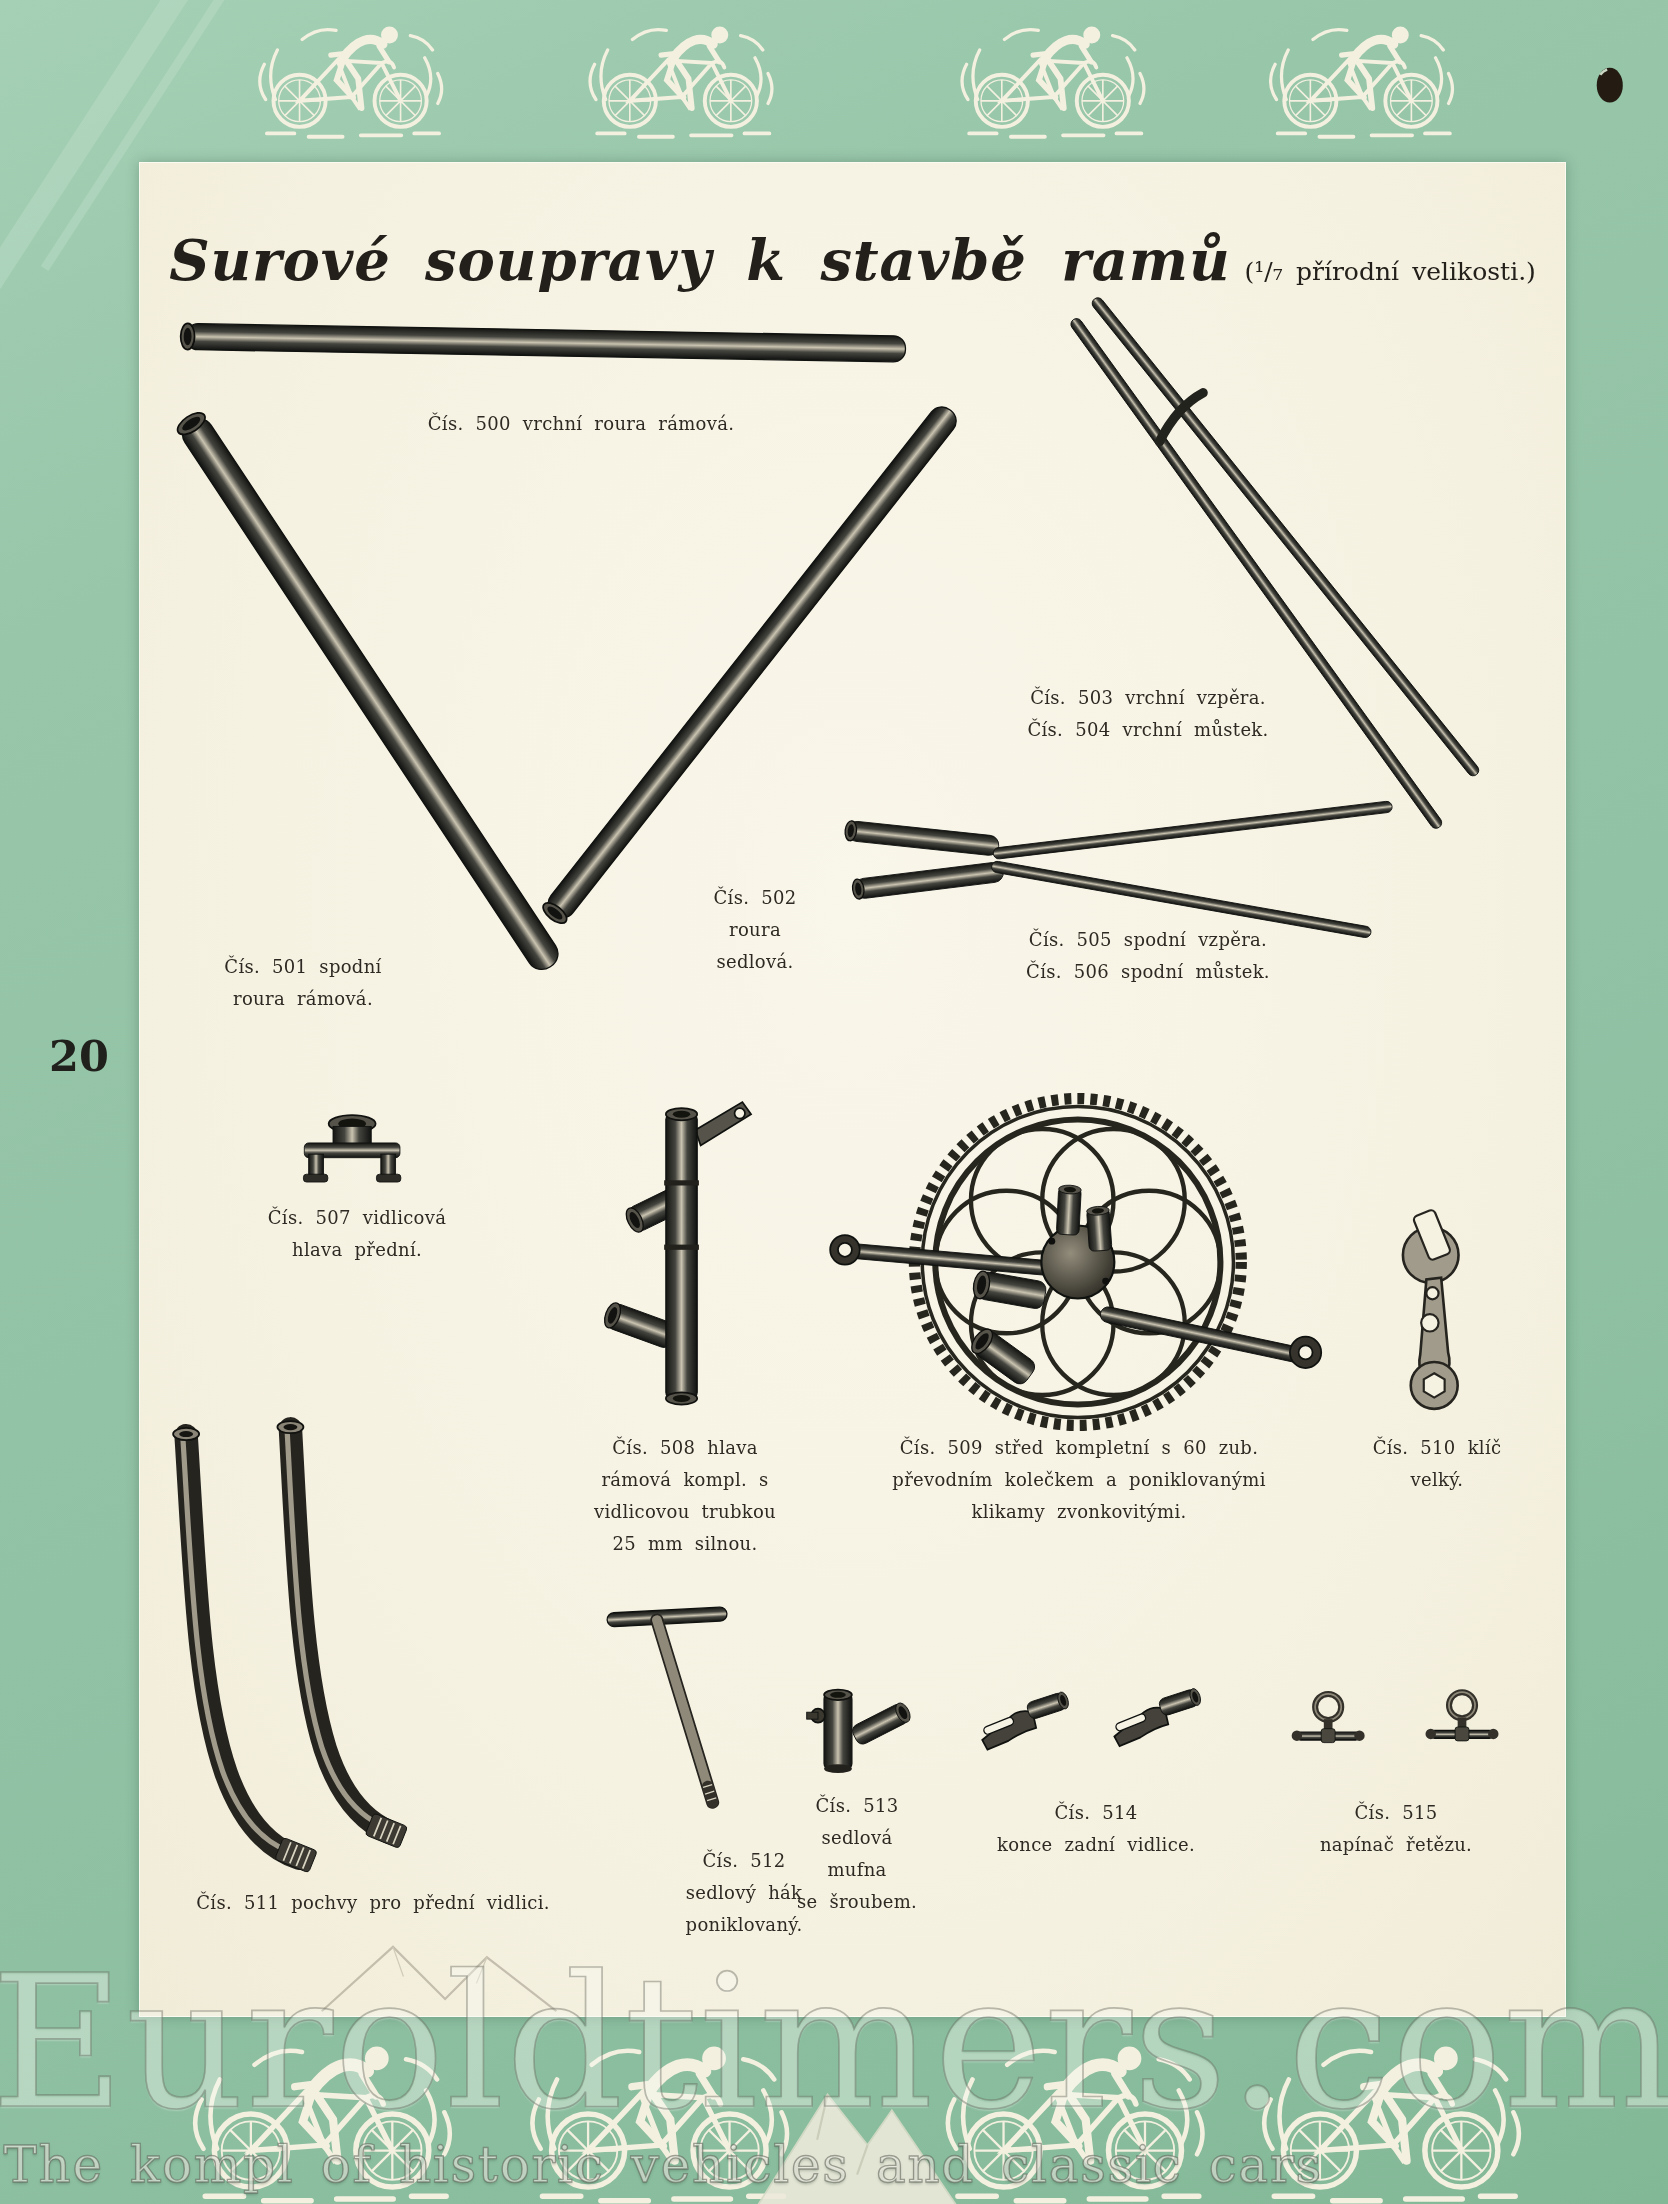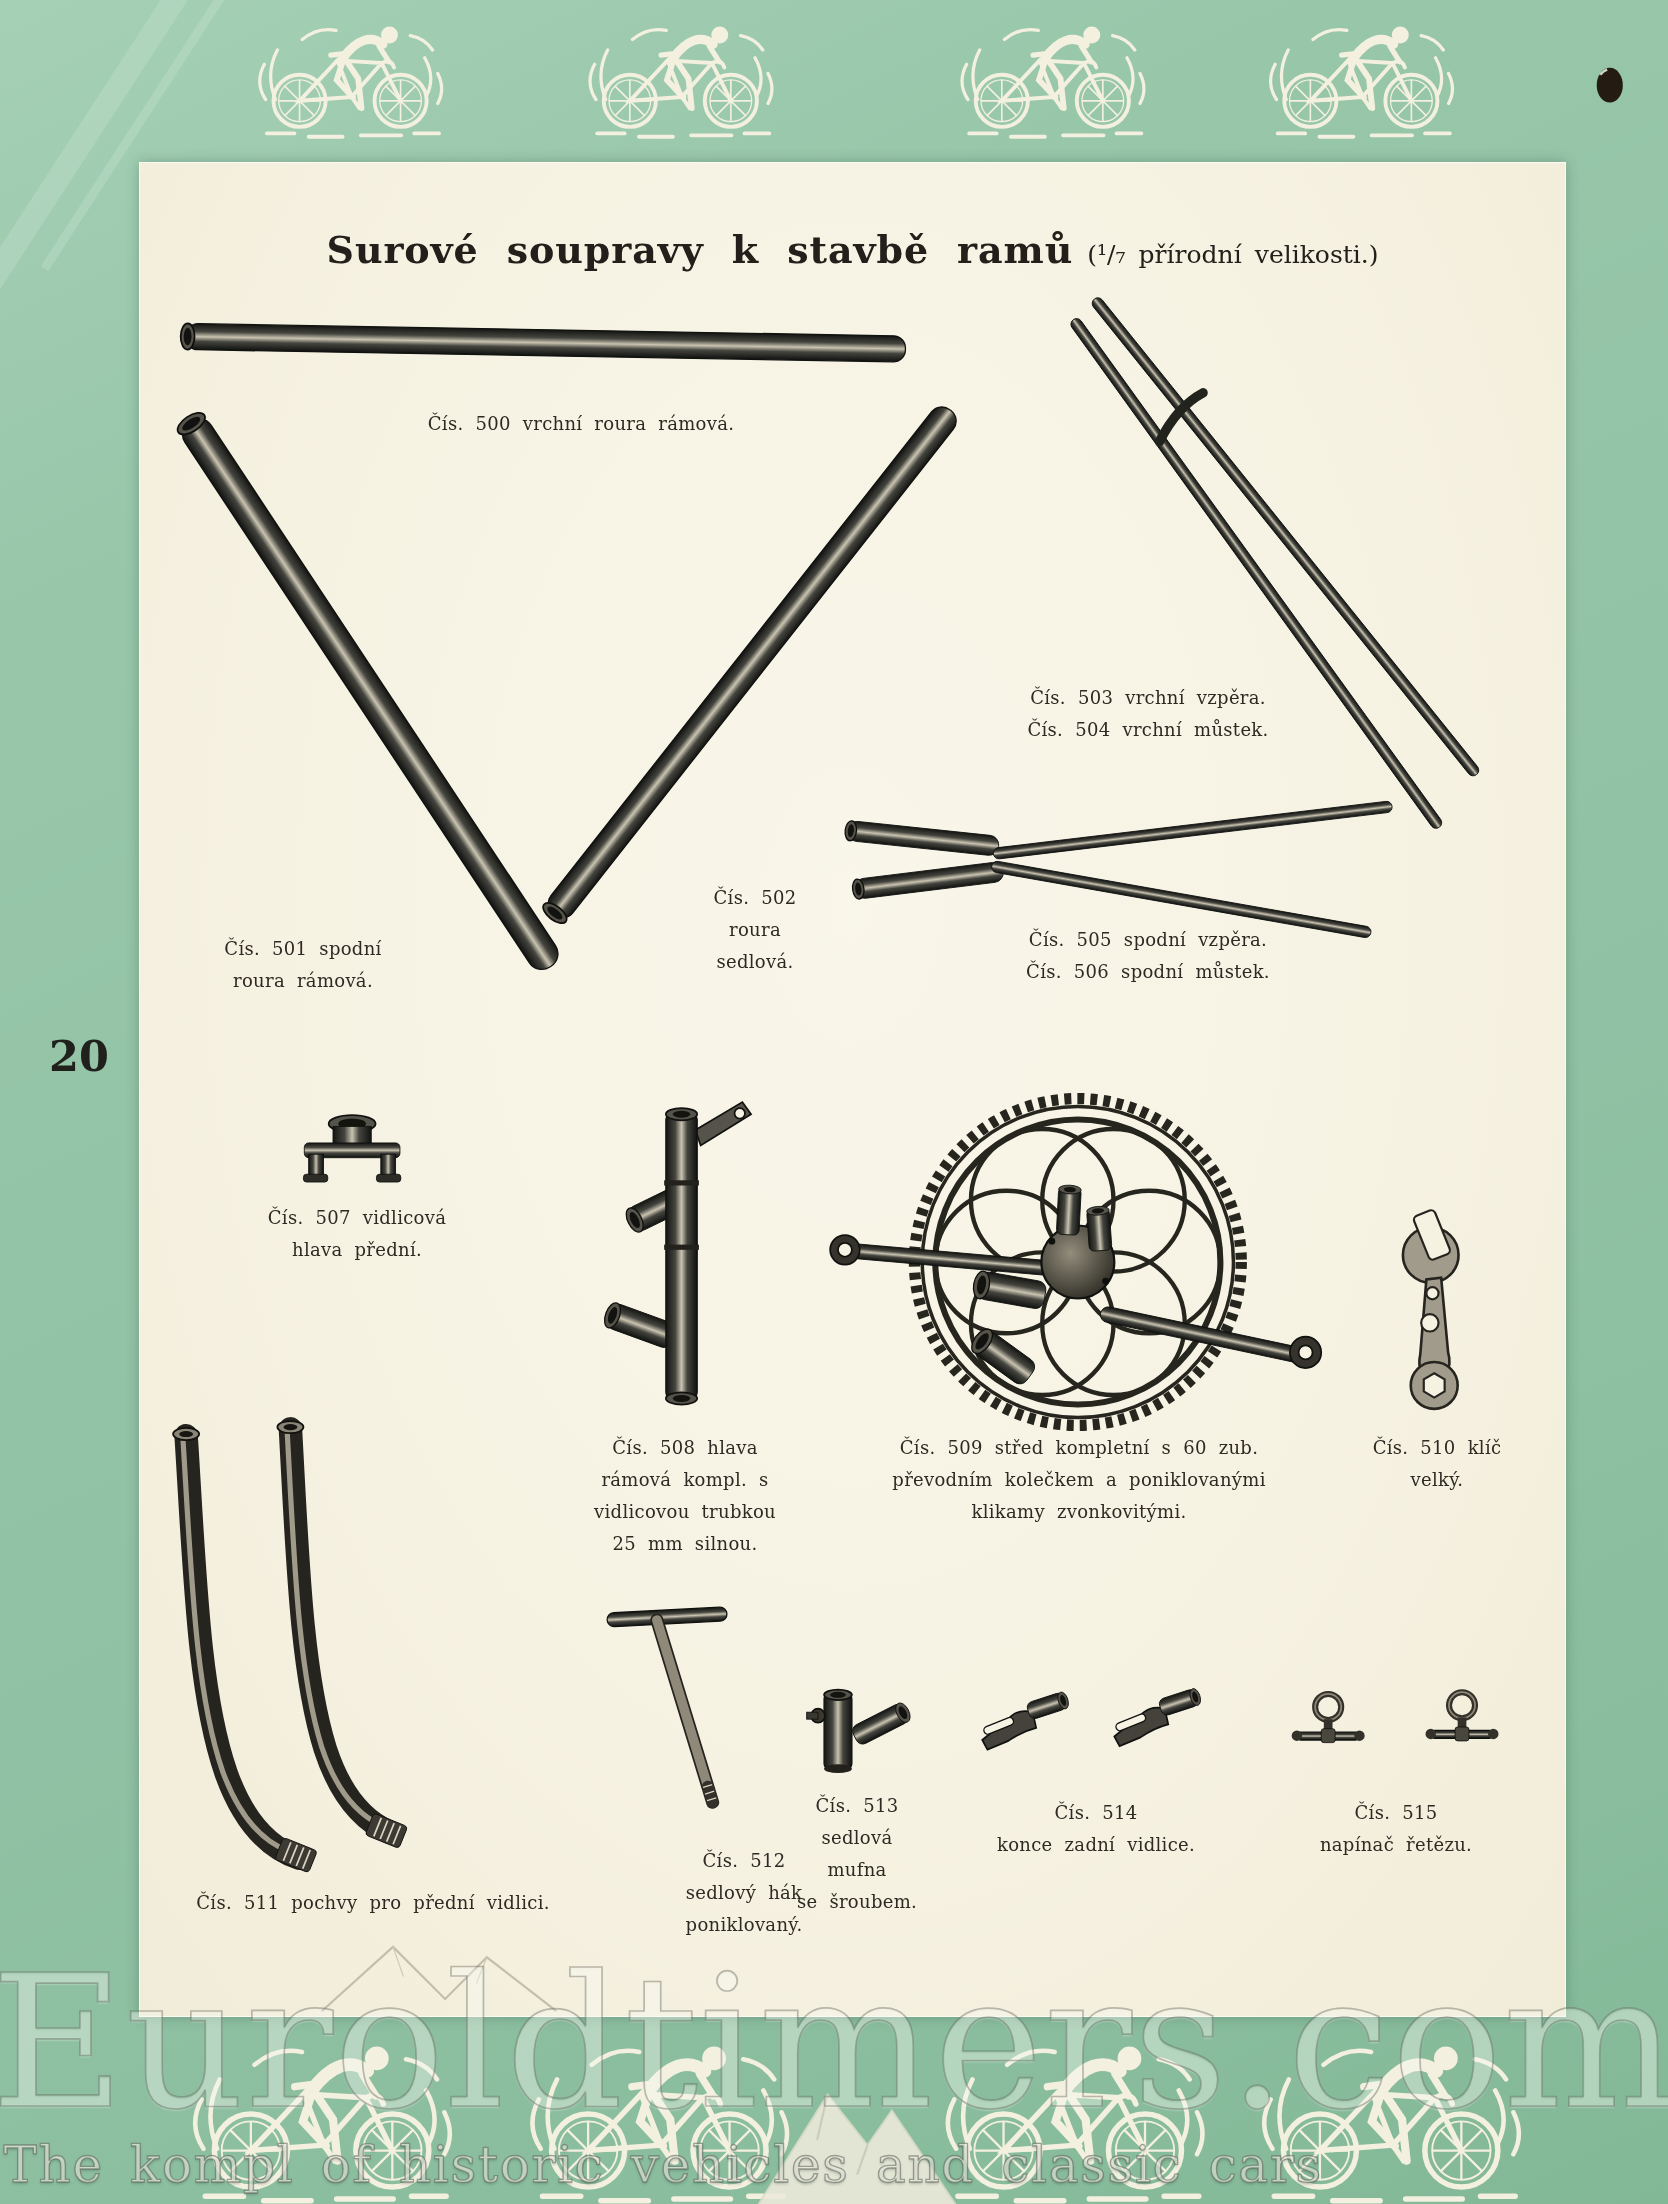--- a/index.html
+++ b/index.html
@@ -11,28 +11,28 @@
   .fold2{left:130px;top:-35px;width:8.7px;height:330px;}
 
   
   .page{position:absolute;left:139px;top:162px;width:1425px;height:1853px;
         background:radial-gradient(ellipse at 50% 40%,#f9f6ea 0%,#f6f2e2 60%,#f1ecd8 100%);
         border:1.7px solid #fcfbf2;box-shadow:0 0 12px rgba(30,60,45,.28);}
 
   .page-number{position:absolute;left:49px;top:1031px;font:bold 43px "DejaVu Serif",serif;color:#20201c;}
 
   .title{position:absolute;left:0;right:0;top:64px;text-align:center;white-space:nowrap;color:#23201b;}
-  .title-main{font-weight:bold;font-size:38px;letter-spacing:0.9px;word-spacing:14px;}
+  .title-main{font-weight:bold;font-size:56px;letter-spacing:0.9px;word-spacing:14px;font-style:italic;}
   .title-note{font-size:25px;margin-left:14px;word-spacing:5.2px;}
 
   .cap{position:absolute;text-align:center;transform:translateX(-50%);
        font-size:18px;line-height:32px;color:#2e2a23;white-space:nowrap;
        word-spacing:6px;letter-spacing:0.3px;}
   .c500{left:441px;top:245px}
-  .c501{left:163px;top:770px}
+  .c501{left:163px;top:788px}
   .c502{left:615px;top:719px}
   .c503{left:1008px;top:519px}
   .c505{left:1008px;top:761px}
   .c507{left:217px;top:1039px}
   .c508{left:545px;top:1269px}
   .c509{left:939px;top:1269px}
   .c510{left:1297px;top:1269px}
   .c511{left:233px;top:1724px}
   .c512{left:604px;top:1682px}
   .c513{left:717px;top:1627px}

